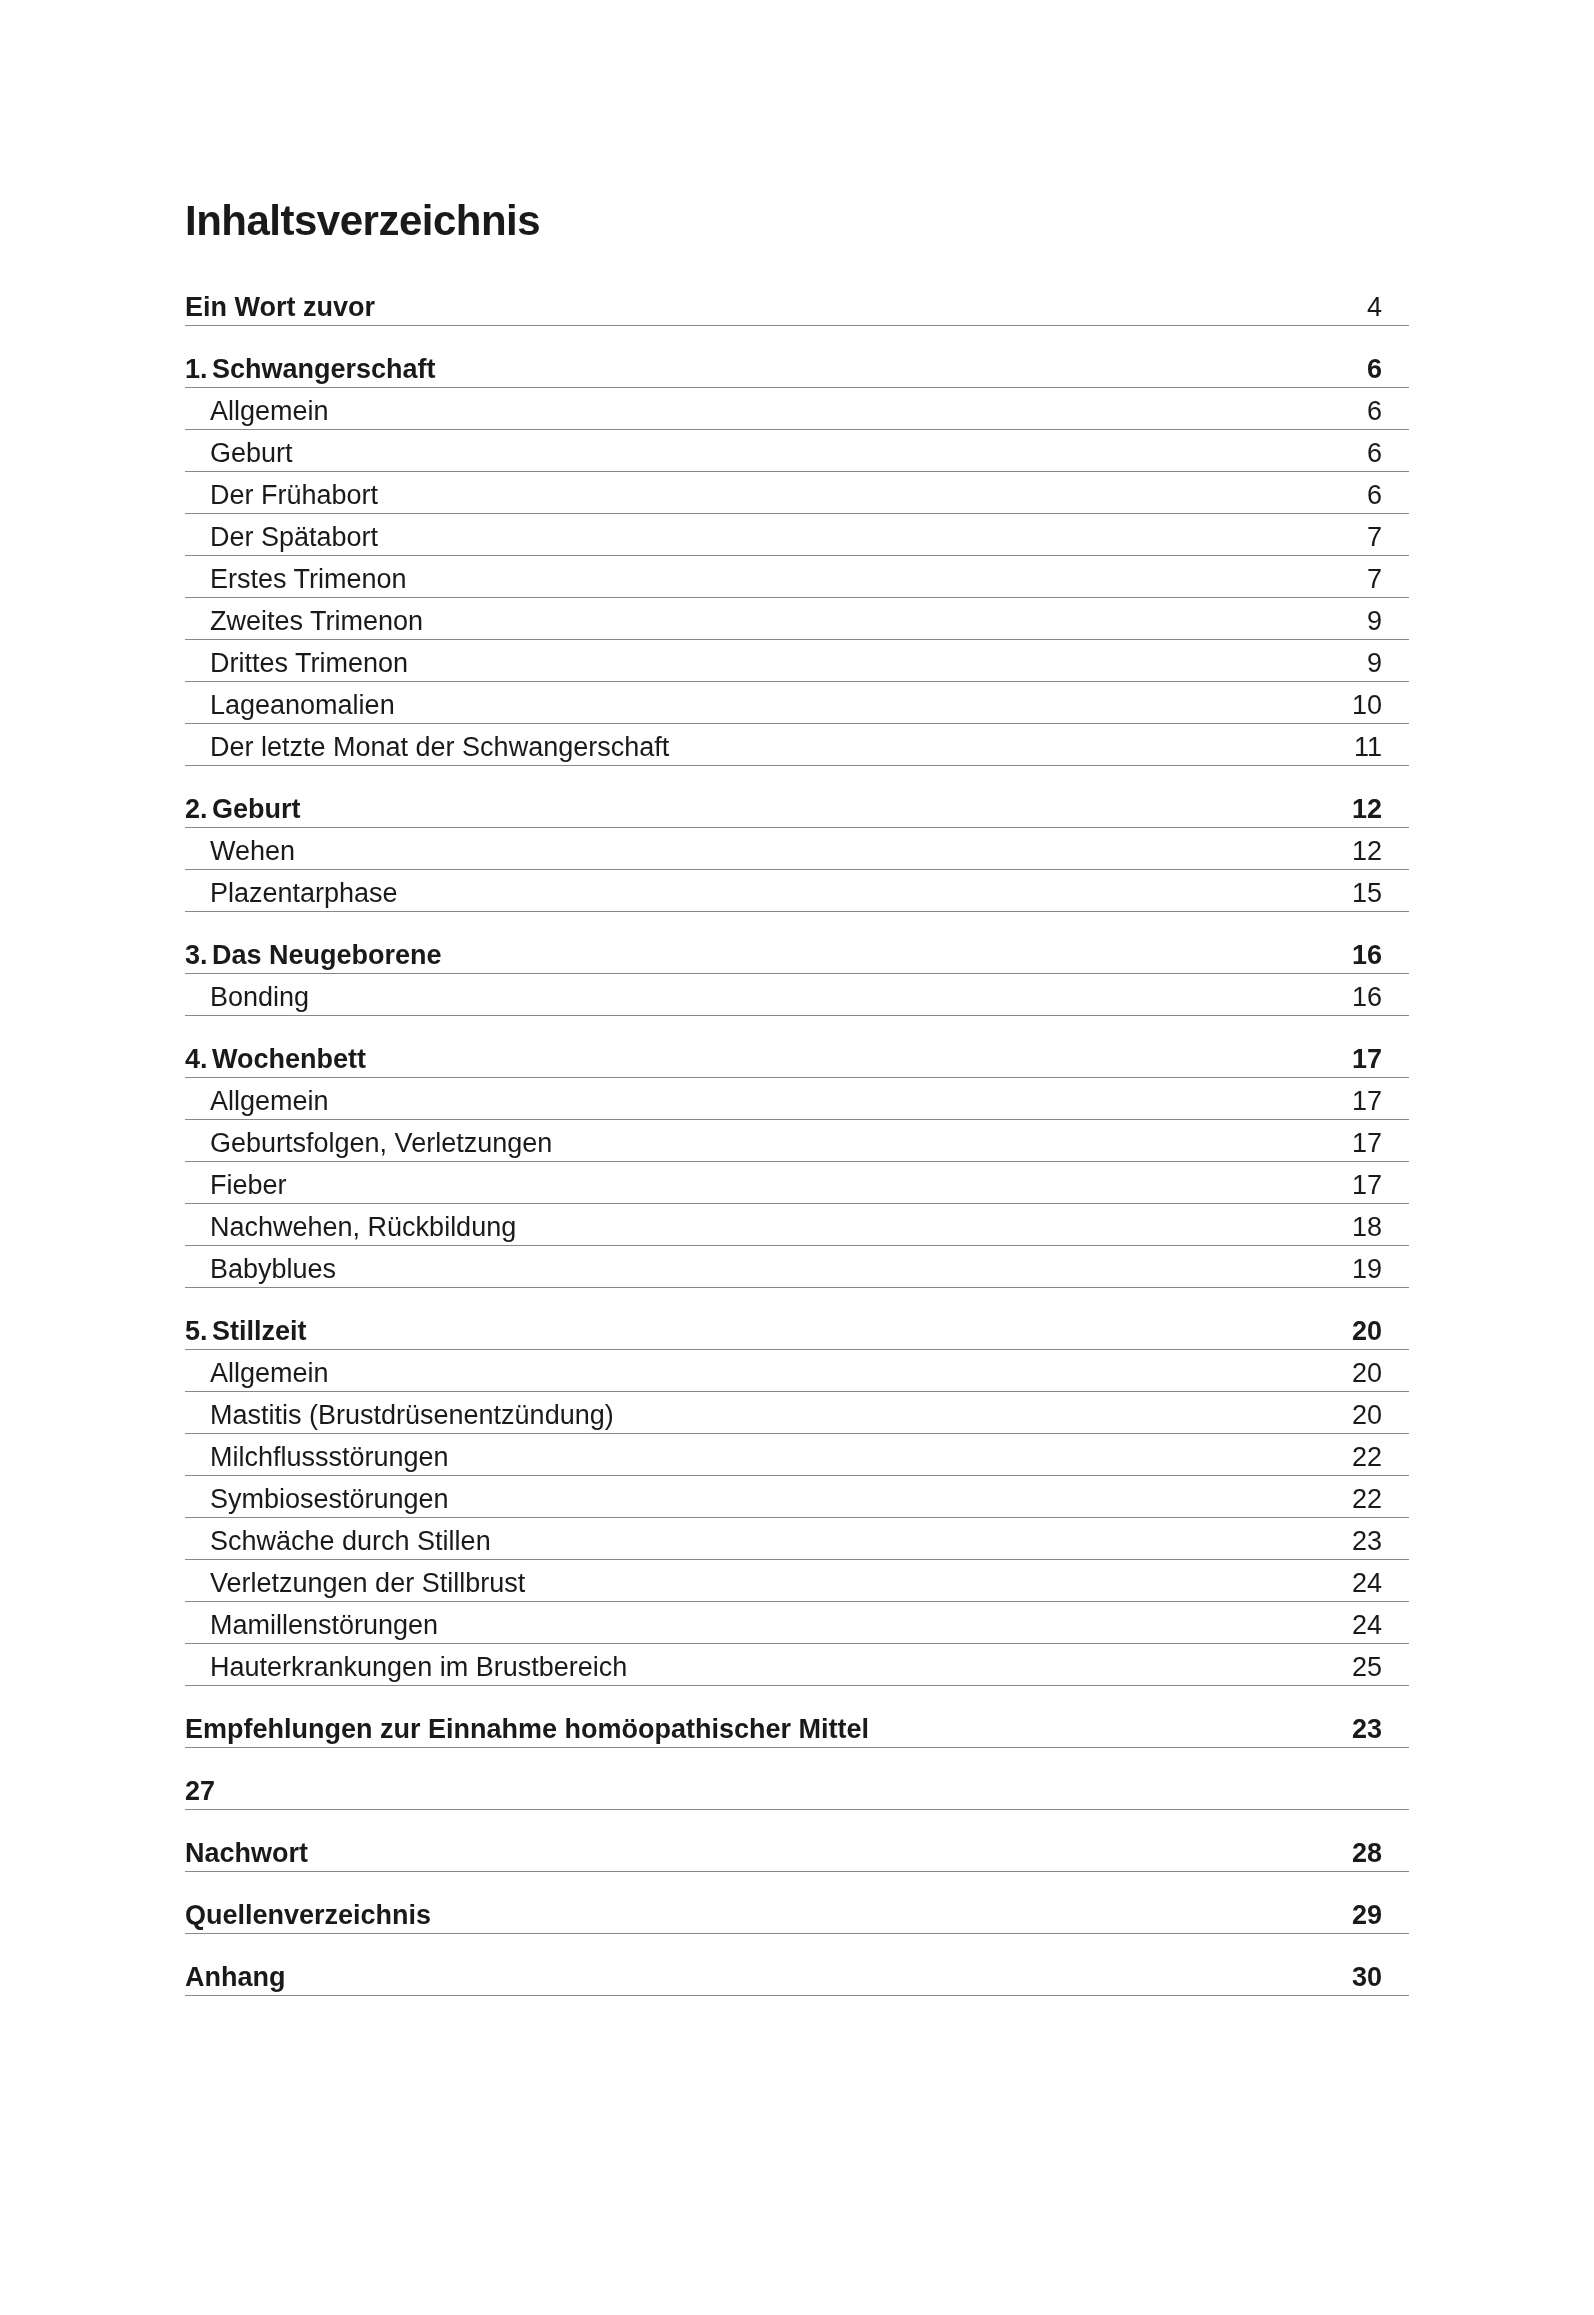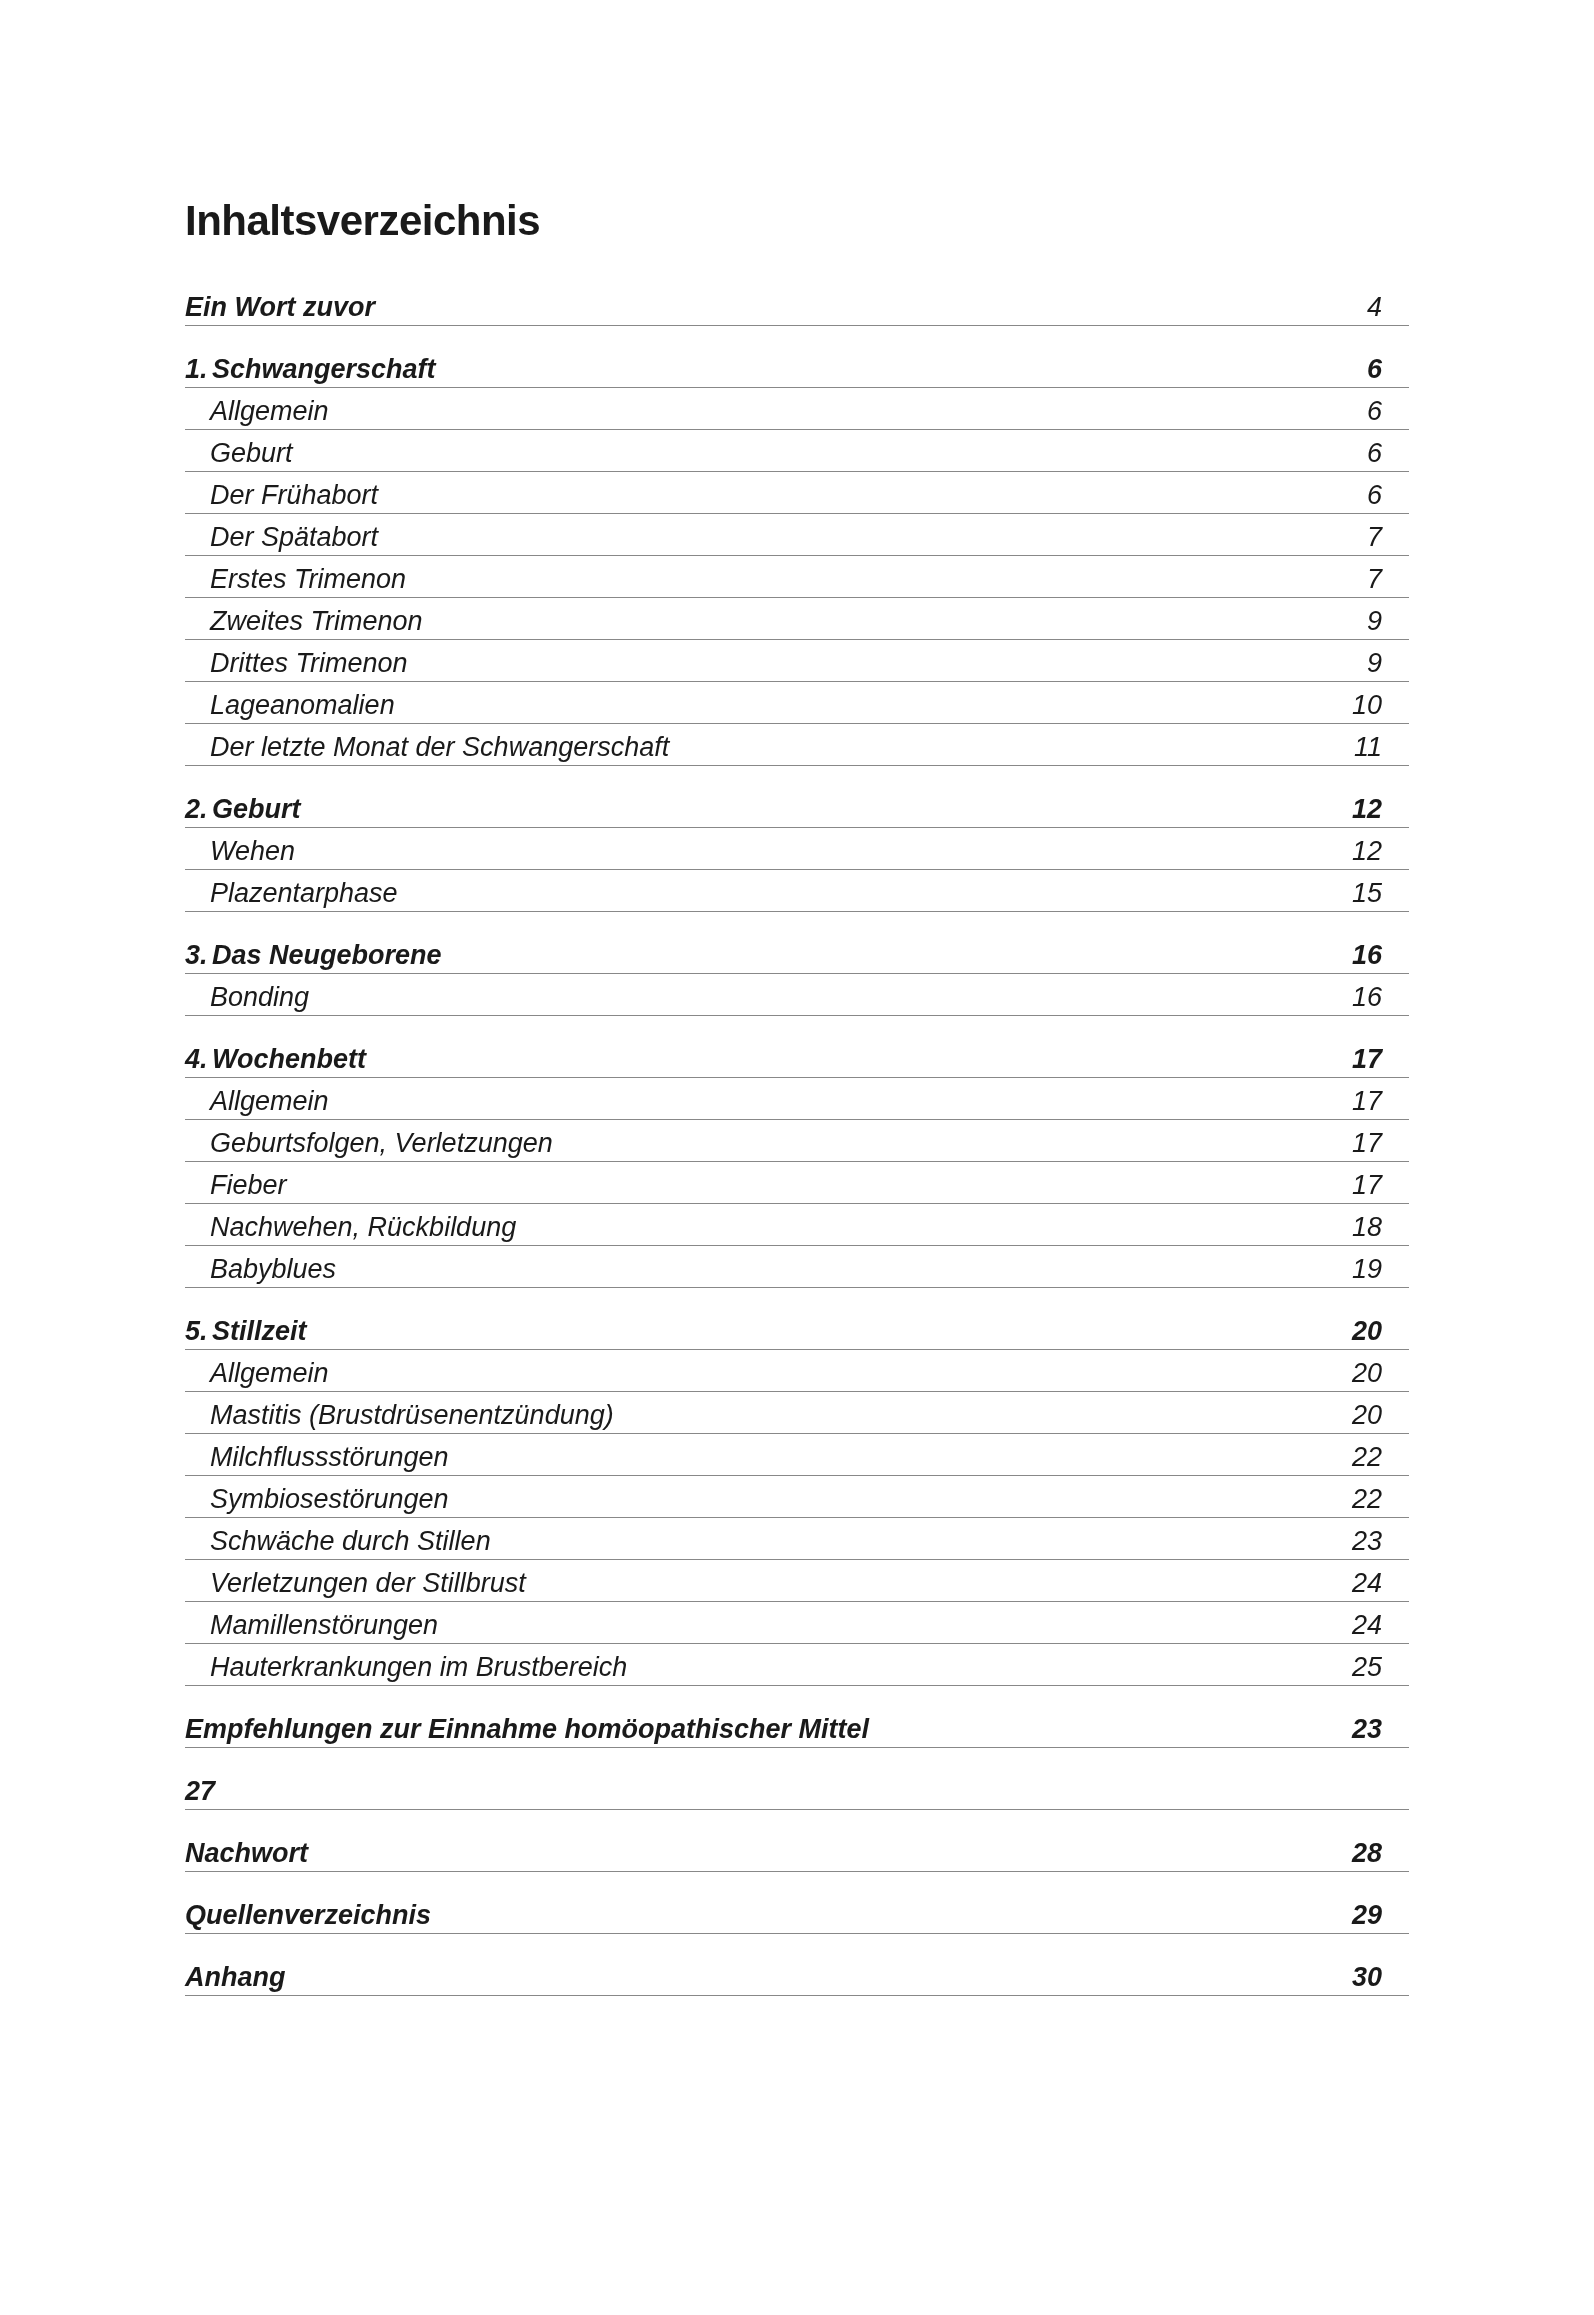--- a/index.html
+++ b/index.html
@@ -23,21 +23,20 @@
     font-size: 42px;
     font-weight: 700;
     letter-spacing: -0.5px;
     color: #1a1a1a;
   }
   .toc {
     position: absolute;
     left: 185px;
     top: 284px;
     width: 1224px;
-    font-style: italic;
   }
   .toc-section { margin: 0; padding: 0; }
   .toc-section + .toc-section { margin-top: 20px; }
   .row {
     display: flex;
     justify-content: space-between;
     align-items: flex-end;
     height: 42px;
     box-sizing: border-box;
     border-bottom: 1.8px solid #888888;

